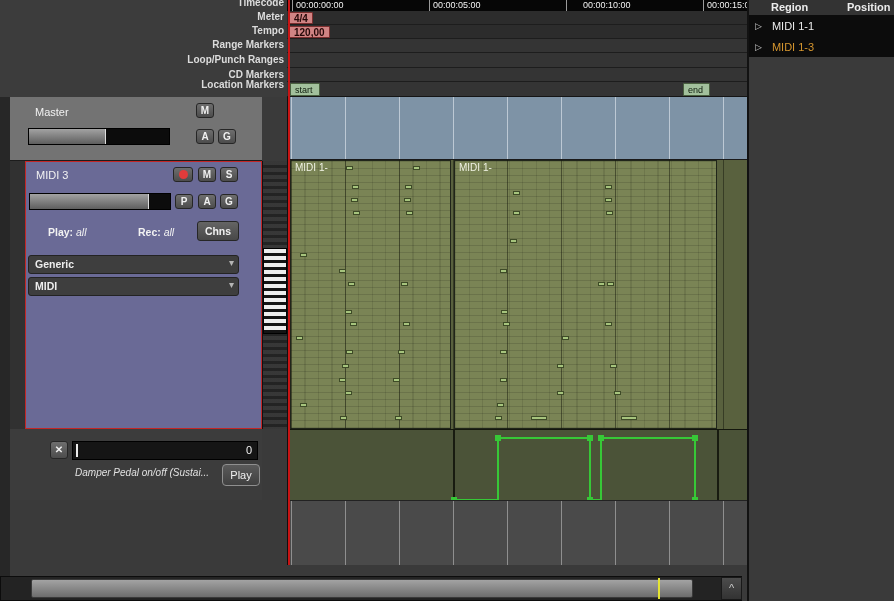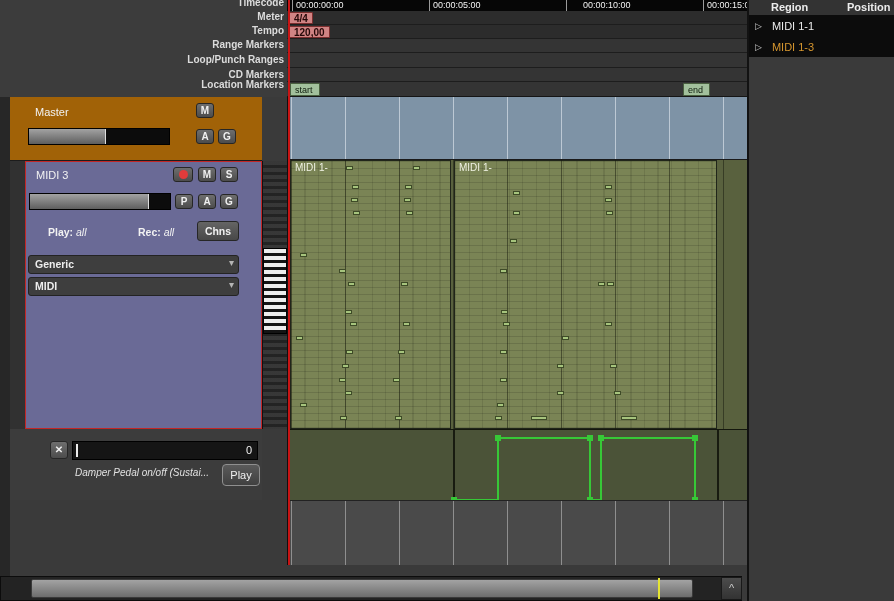--- a/index.html
+++ b/index.html
@@ -31,21 +31,21 @@
   #region-panel{position:absolute;left:747px;top:0;width:147px;height:601px;background:#3a3a3a;border-left:2px solid #121212;}
   #rp-header{position:relative;height:15px;background:#333333;}
   .rp-h{position:absolute;top:1px;font-size:11px;font-weight:bold;color:#ececec;white-space:nowrap;padding-left:16px;}
   #rp-list{background:#0c0c0c;}
   .rp-row{height:21px;display:flex;align-items:center;}
   .tri{margin-left:6px;font-size:9px;color:#cfcfcf;}
   .rp-name{margin-left:10px;font-size:11px;white-space:nowrap;}
 
   
   #left-strip{position:absolute;left:0;top:97px;width:10px;height:479px;background:#272727;}
-  #master-header{position:absolute;left:10px;top:97px;width:252px;height:64px;background:#a16207;border-bottom:1px solid #1c1c1c;}
+  #master-header{position:absolute;left:10px;top:97px;width:252px;height:64px;background:#737373;border-bottom:1px solid #1c1c1c;}
   .tname{position:absolute;font-size:11px;color:#f2f2f2;white-space:nowrap;}
   .hbtn{position:absolute;width:18px;height:15px;background:linear-gradient(#6e6e6e,#4c4c4c);
         border:1px solid #262626;border-radius:3px;color:#f0f0f0;font-size:10px;font-weight:bold;
         text-align:center;line-height:13px;}
   .fader{position:absolute;width:142px;height:17px;background:#0c0c0c;border:1px solid #000;}
   .fader-fill{height:100%;background:linear-gradient(#a2a2a2,#5e5e5e);border-right:1px solid #ddd;}
 
   #midi-gap{position:absolute;left:10px;top:161px;width:15px;height:268px;background:#313131;}
   #midi-header{position:absolute;left:25px;top:161px;width:237px;height:268px;background:#6a6a96;border:1px solid #c22626;}
   .rec .recdot{display:inline-block;width:9px;height:9px;border-radius:50%;background:#e03b3b;margin-top:2px;}

